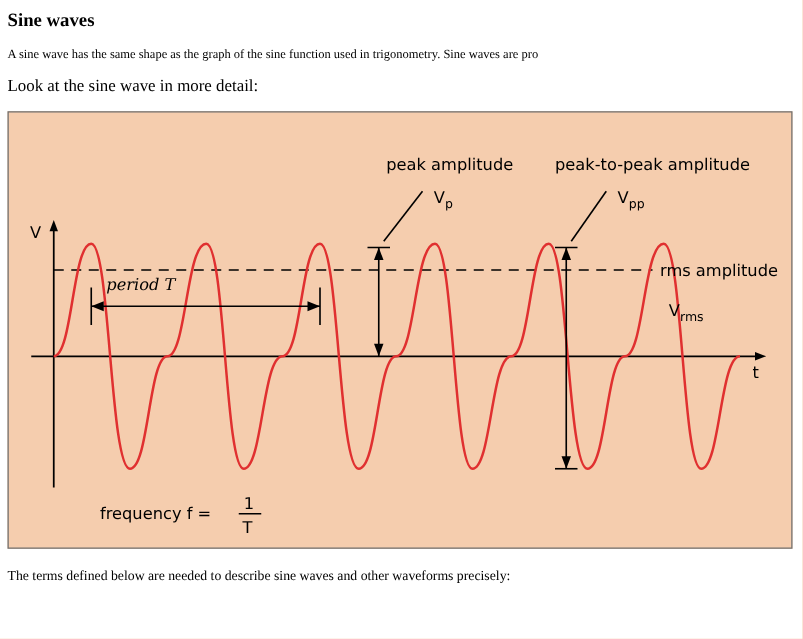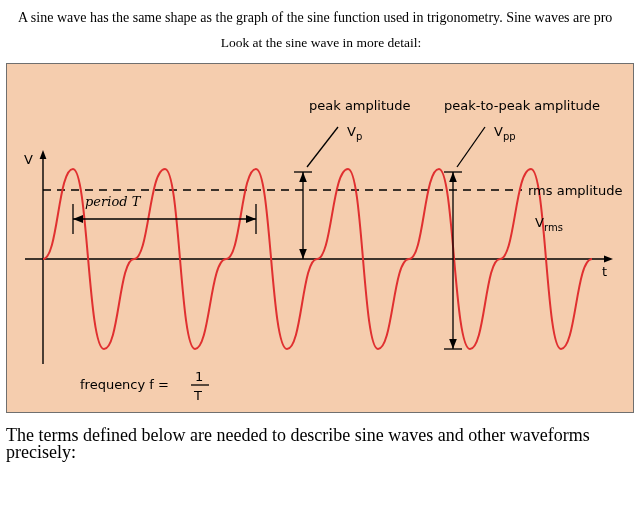--- a/index.html
+++ b/index.html
@@ -24,49 +24,48 @@
   }
   .heading {
     font-family: "Liberation Serif", serif;
     font-weight: bold;
     font-size: 15px;
     margin: 8px 0 0 0;
     padding: 0;
     line-height: 18px;
   }
   .para {
-    margin: 10px 0 0 12px;
+    margin: 10px 0 0 0;
     line-height: 16.5px;
-    font-size: 14px;
+    font-size: 10px;
     white-space: nowrap;
   }
   .para-tight {
     margin: 8px 0 0 0;
     line-height: 16.5px;
     font-size: 13.5px;
-    text-align: center;
   }
   .figure {
     position: relative;
     margin-top: 12px;
     width: 628px;
     height: 350px;
     background: #f5cdae;
     border: 1px solid #6f6f6f;
     box-sizing: border-box;
     overflow: hidden;
   }
   .fig-svg {
     position: absolute;
     left: 0;
     top: 0;
   }
   .closing {
     margin-top: 14px;
-    font-size: 18px;
+    font-size: 11px;
     line-height: 16.5px;
   }
   .hand {
     font-family: "DejaVu Sans", sans-serif;
     font-size: 13px;
     fill: #000000;
   }
   .hand-small {
     font-family: "DejaVu Sans", sans-serif;
     font-size: 10px;
@@ -77,20 +76,21 @@
     font-style: italic;
     font-size: 13px;
     fill: #000000;
   }
 </style>
 </head>
 <body>
 
 <div class="page">
 
+  <h1 class="heading">Sine waves</h1>
 
   <p class="para">
     <span>A sine wave has the same shape as the graph of the sine function used in trigonometry. Sine waves are pro</span><br>
   </p>
 
   <p class="para-tight">Look at the sine wave in more detail:</p>
 
   <div class="figure">
     <svg class="fig-svg" width="628" height="350" viewBox="0 0 628 350" xmlns="http://www.w3.org/2000/svg">
 

